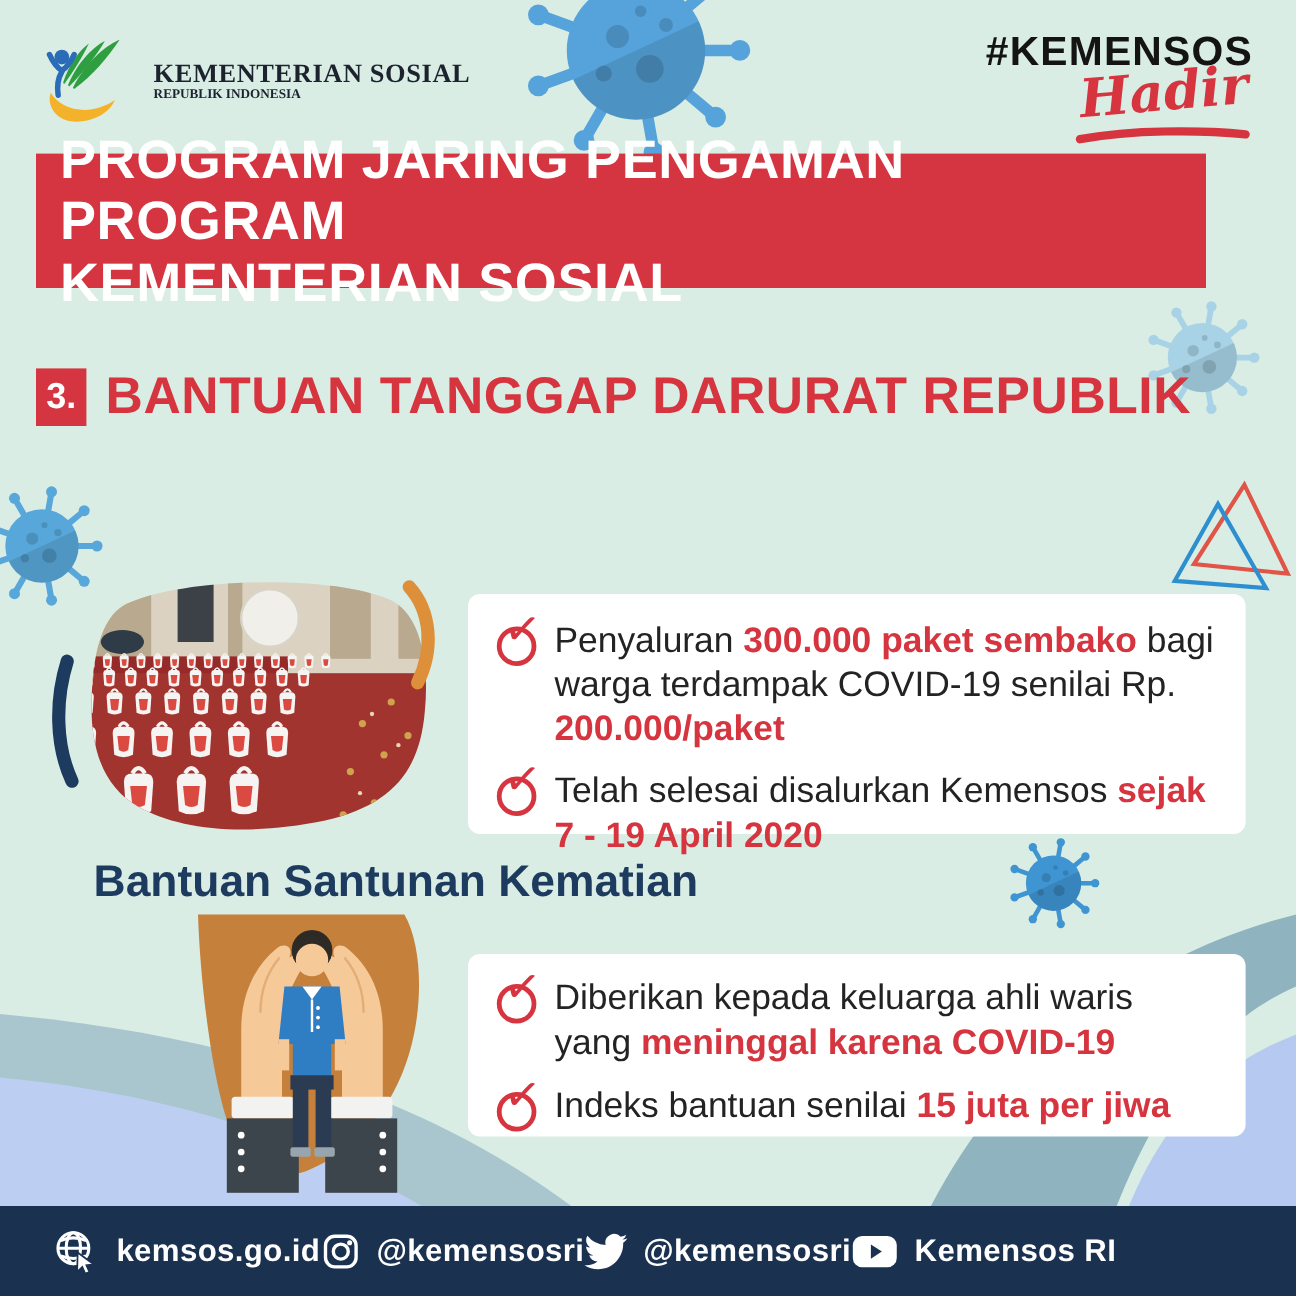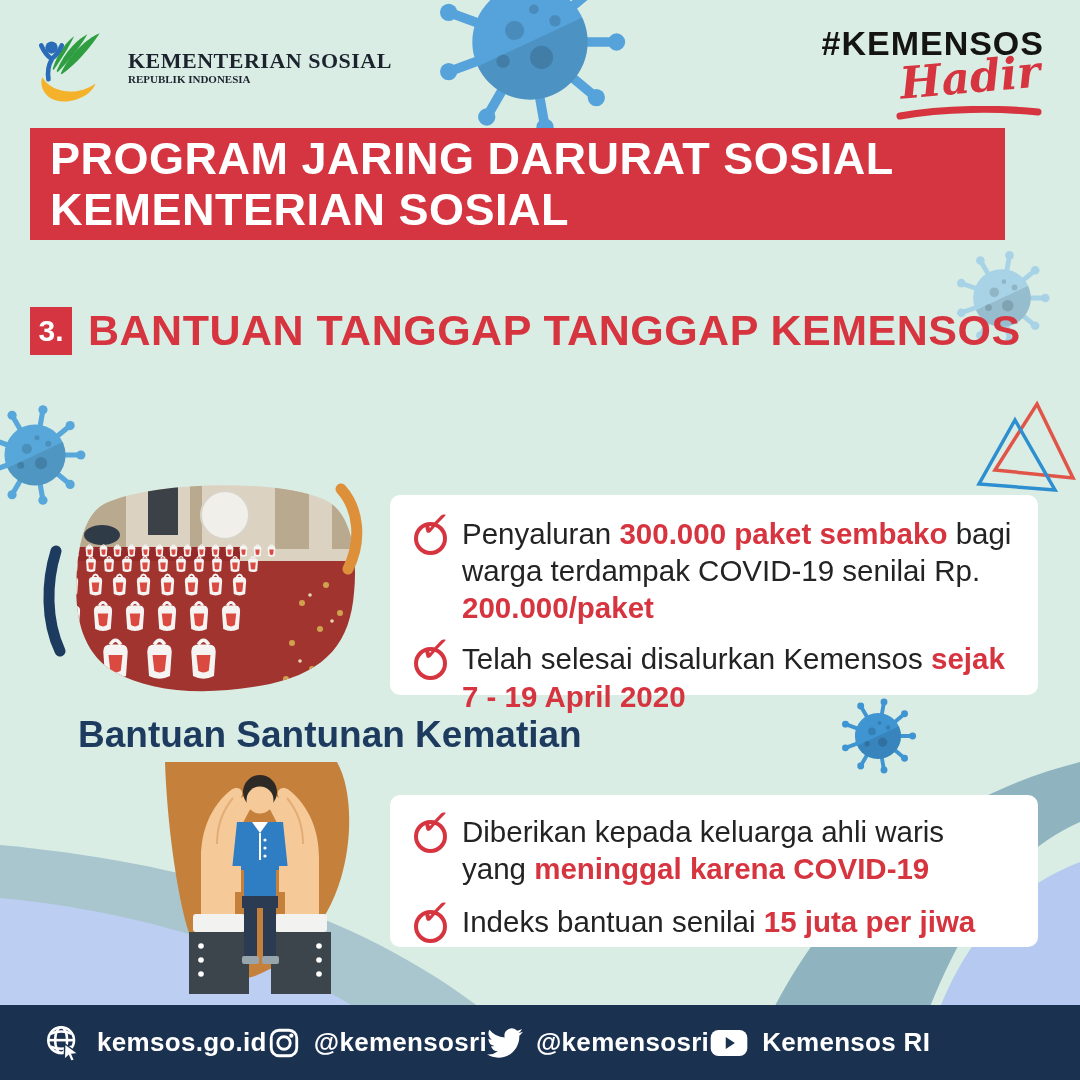--- a/index.html
+++ b/index.html
@@ -151,28 +151,28 @@
 
   <div class="abs hashtag-wrap">
     <div class="hashtag">#KEMENSOS</div>
     <div class="hadir">Hadir</div>
     <svg width="150" height="14" viewBox="0 0 150 14" style="margin-left:auto">
       <path d="M6,10 C50,2 105,2 144,6" stroke="#d6343f" stroke-width="7" stroke-linecap="round" fill="none"></path>
     </svg>
   </div>
 
   <div class="abs banner">
-    <div>PROGRAM JARING DARURAT SOSIAL</div>
+    <div>PROGRAM JARING PENGAMAN PROGRAM</div>
     <div>KEMENTERIAN SOSIAL</div>
   </div>
 
 
   <div class="abs section-row">
     <div class="badge">3.</div>
-    <div class="section-title">BANTUAN TANGGAP TANGGAP KEMENSOS</div>
+    <div class="section-title">BANTUAN TANGGAP DARURAT REPUBLIK</div>
   </div>
 
 
   <svg class="abs" style="left:40px;top:473px;width:330px;height:242px" viewBox="0 0 330 242">
     <defs>
       <clipPath id="blobClip">
         <path d="M66,30 C115,8 235,6 283,26 C311,37 318,80 314,120 C310,168 288,198 230,211 C165,224 110,219 75,199 C43,181 33,144 37,96 C40,60 49,38 66,30 Z"></path>
       </clipPath>
       <g id="bagS">
         <path d="M7,2 Q10,-3 13,2" fill="none" stroke="#f5f4f2" stroke-width="2"></path>

